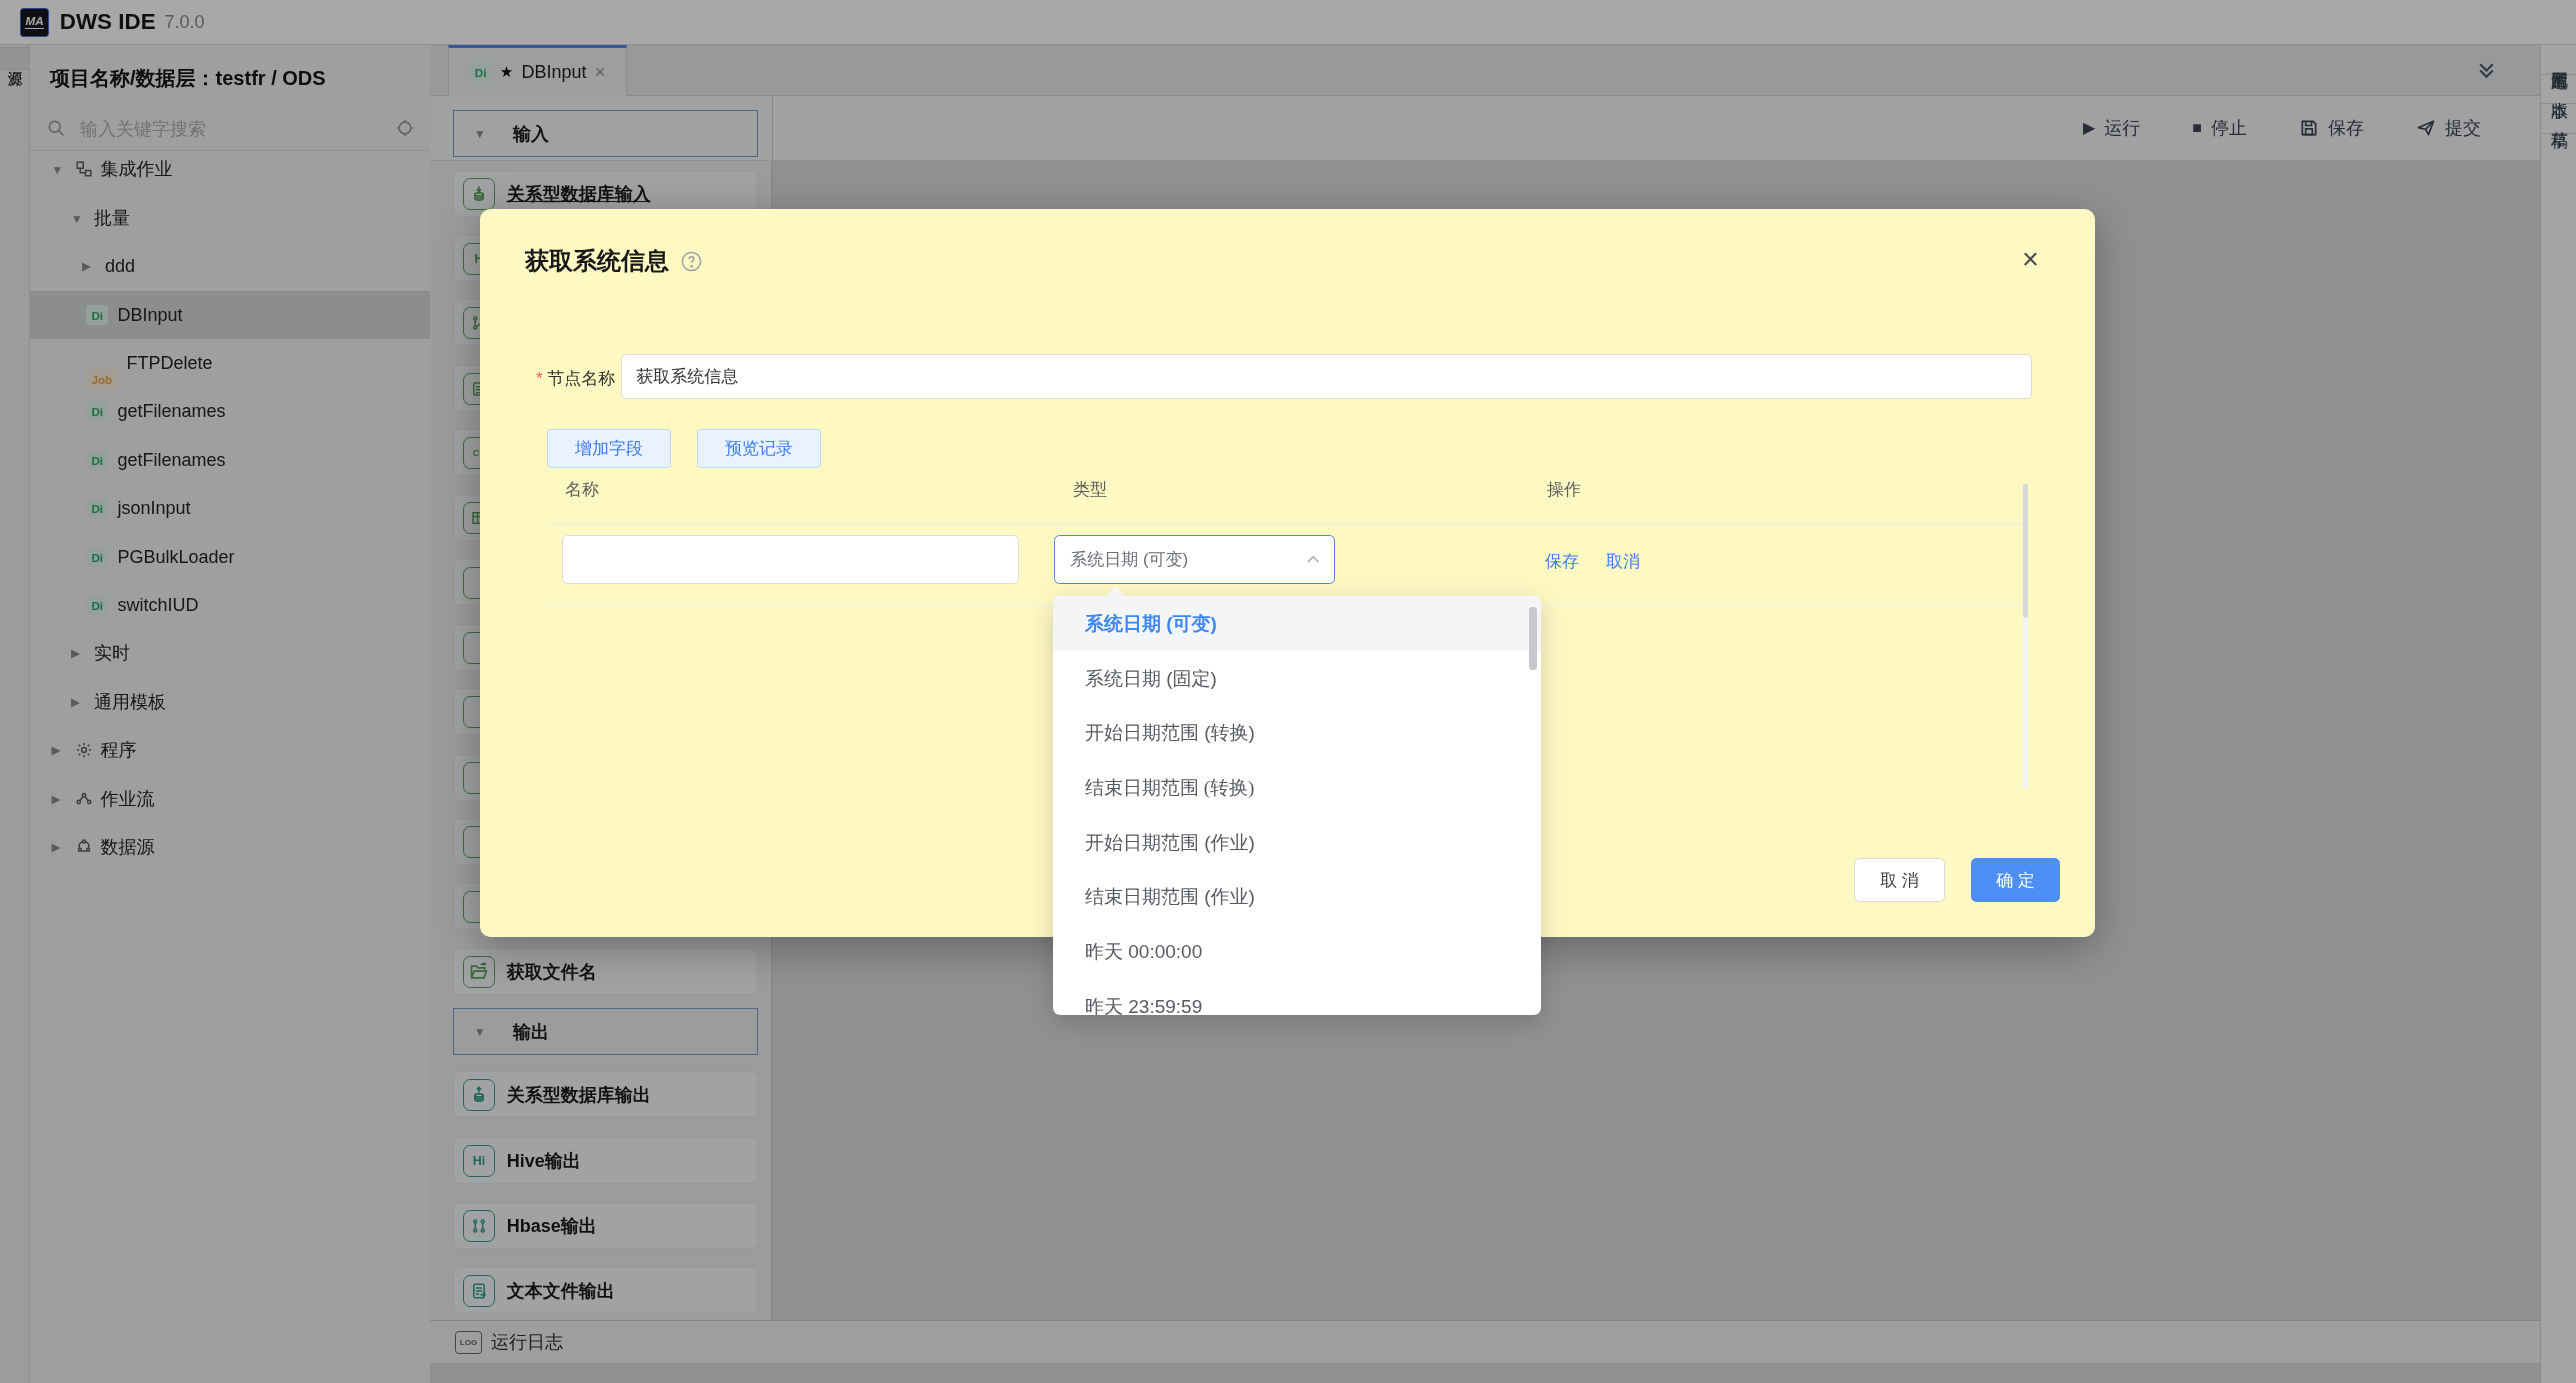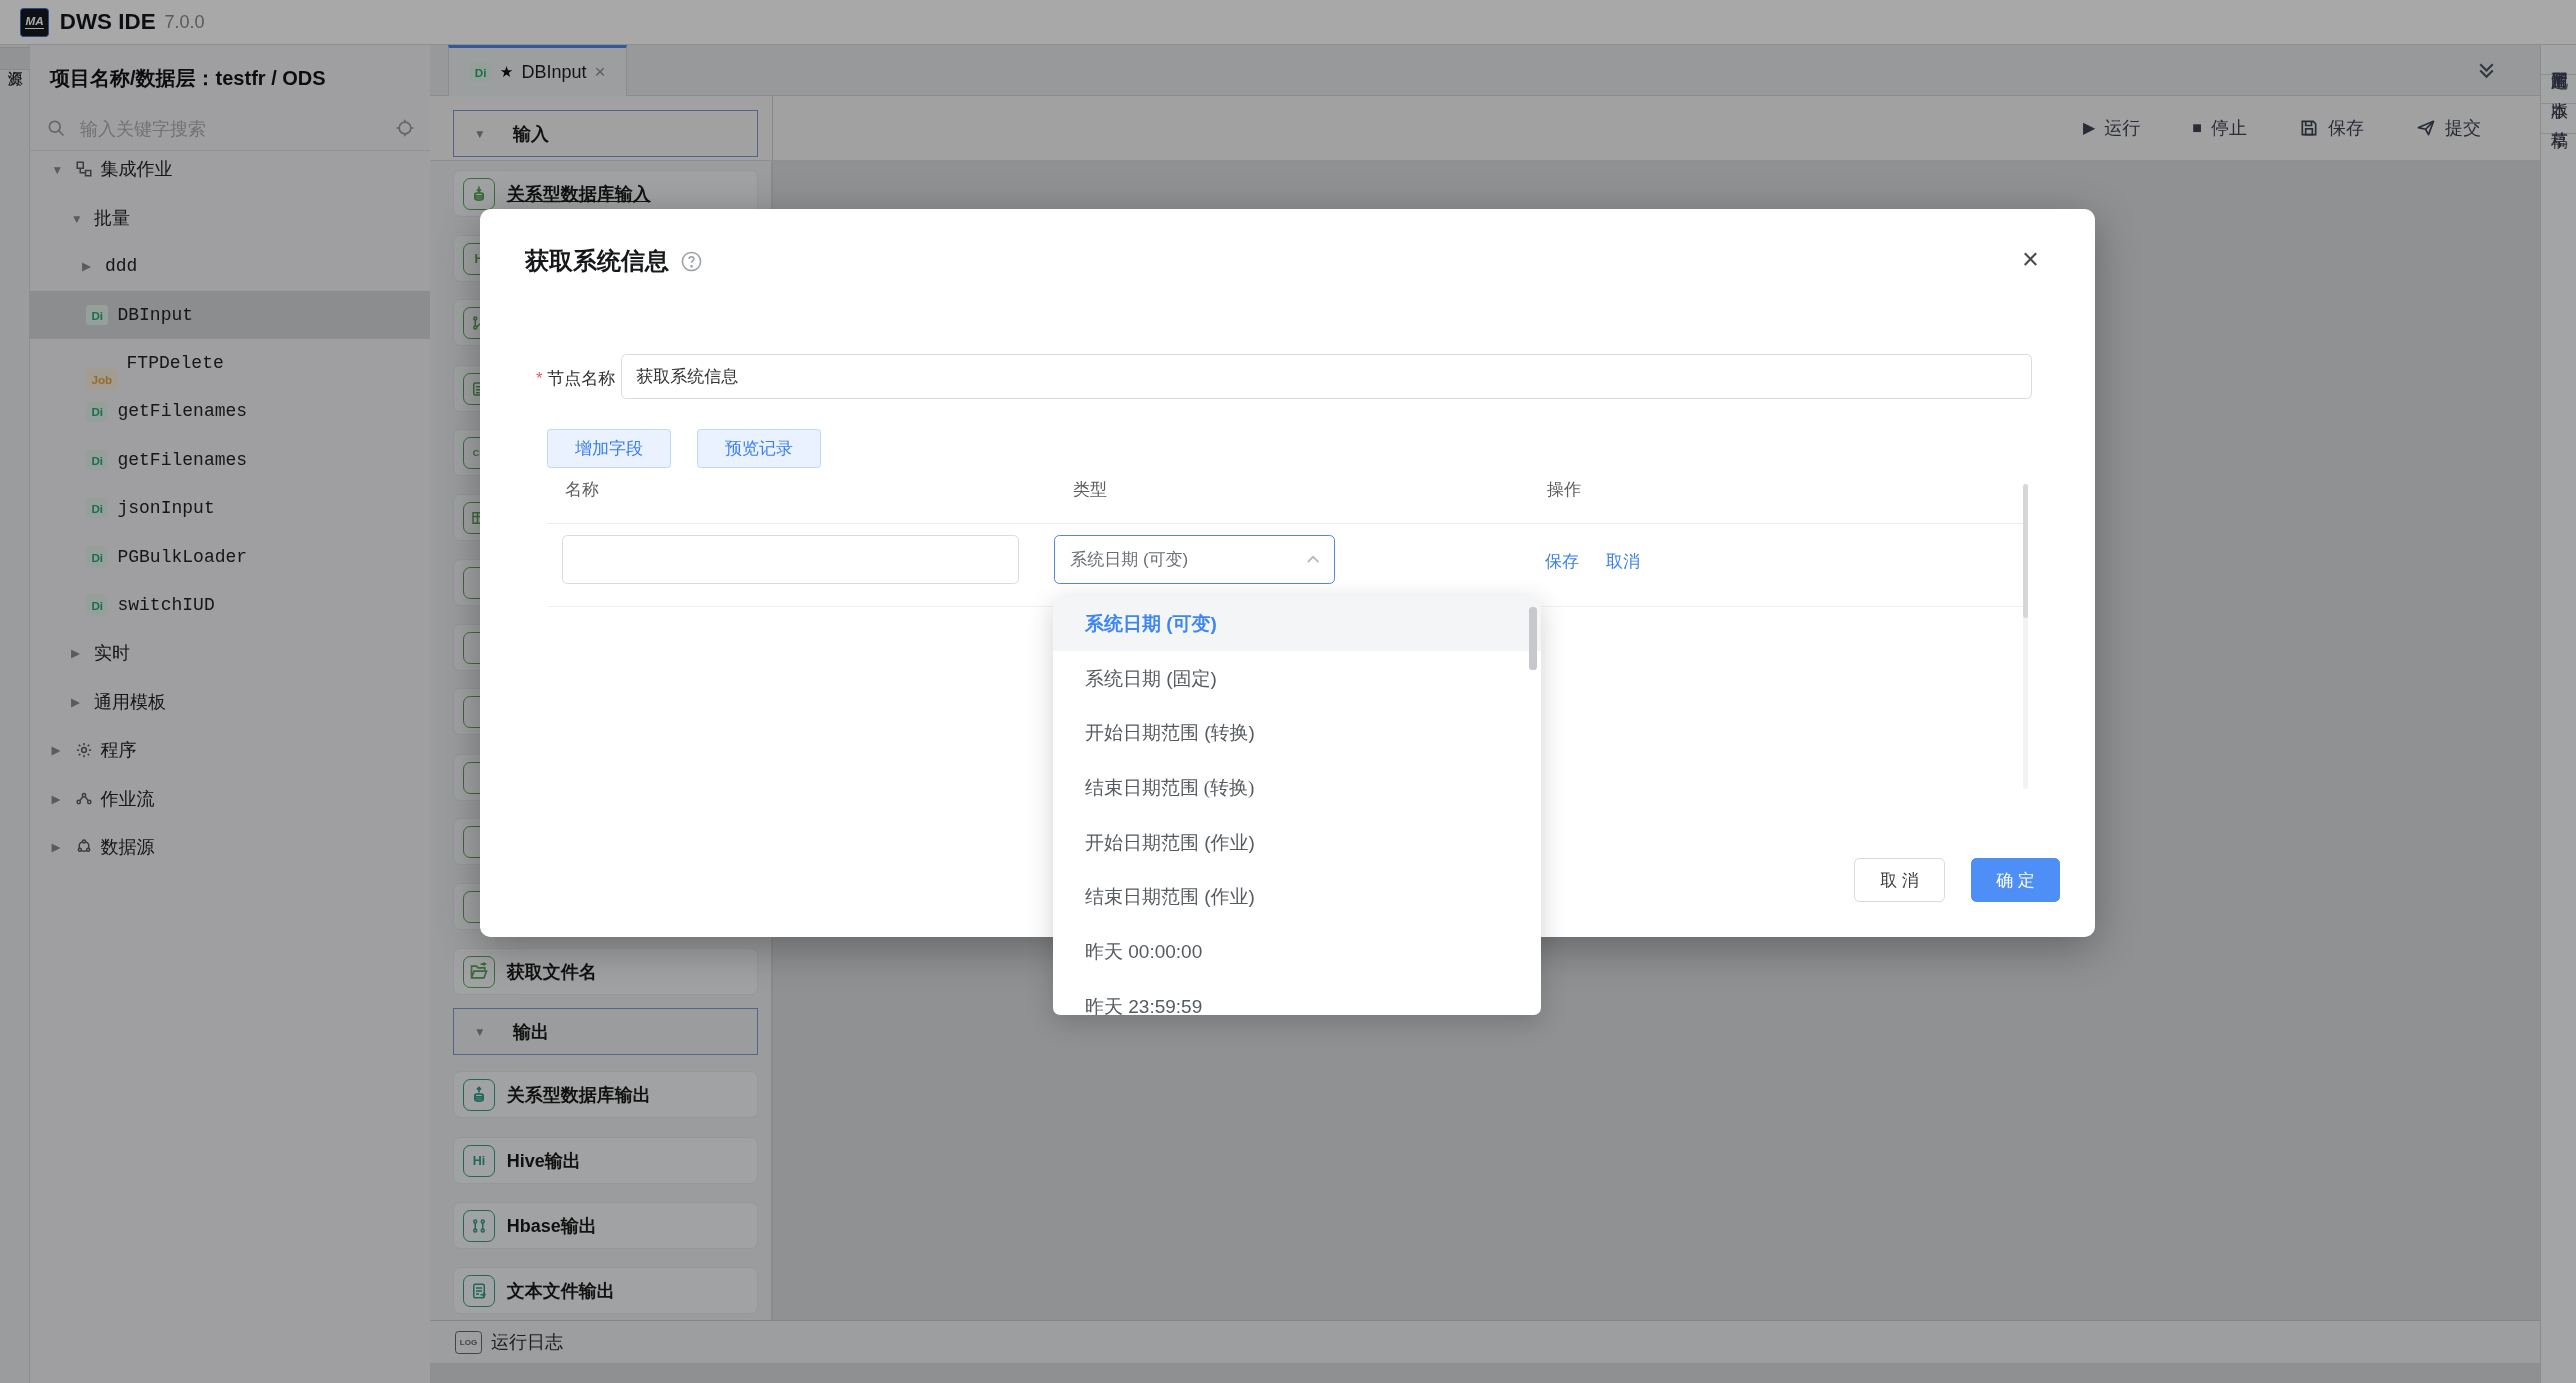--- a/index.html
+++ b/index.html
@@ -29,21 +29,21 @@
   
   .exp{left:30px;top:45px;width:401px;height:1339px;background:#f1f2f4;box-sizing:border-box;}
   .exp-title{left:20px;top:20px;font-size:20px;font-weight:bold;color:#141414;white-space:nowrap;}
   .exp-search{left:0;top:61px;width:401px;height:45px;border-bottom:0.9px solid #dcdcdc;box-sizing:border-box;}
   .exp-search input{position:absolute;left:48px;top:6.3px;width:287px;height:32px;border:none;background:transparent;
                     font-size:18px;color:#333;outline:none;font-family:inherit;}
   .exp-search input::placeholder{color:#aeaeae;}
   .tree-row{left:0;width:401px;height:48px;display:flex;align-items:center;box-sizing:border-box;}
   .tree-row.sel{background:#d4d6d9;}
   .caret{width:23px;font-size:11.7px;color:#8b8b8b;flex:0 0 auto;}
-  .titem{font-size:18px;color:#242424;white-space:nowrap;font-family:Liberation Mono, monospace;}
+  .titem{font-size:18px;color:#242424;white-space:nowrap;}
   .badge{height:20.6px;border-radius:3.6px;font-size:11.7px;font-weight:bold;display:inline-flex;align-items:center;
          padding:0 5.4px;margin-right:9px;flex:0 0 auto;}
   .badge.di{color:#2aa876;background:#e2f3ec;}
   .badge.job{color:#e6a23c;background:#f8eedc;margin-top:32px;}
   .ticon{margin-right:8px;color:#5c5c5c;flex:0 0 auto;display:flex;align-items:center;}
 
   
   .editor-bg{left:430px;top:45px;width:2110px;height:1339px;background:#d9dbde;}
   .tabbar{left:430px;top:45px;width:2110px;height:51px;background:#e6e8ea;border-bottom:0.9px solid #d2d4d6;box-sizing:border-box;}
   .tab-active{left:18px;top:0;width:179px;height:51px;background:#eef0f2;border-top:3.6px solid #4f86e8;
@@ -81,21 +81,21 @@
            display:flex;align-items:center;justify-content:center;box-sizing:border-box;}
 
   
   .rrail{left:2540px;top:45px;width:36px;height:1339px;background:#f8f9fa;border-left:0.9px solid #d4d6d8;box-sizing:border-box;}
   .rrail-item{width:36px;writing-mode:vertical-rl;text-orientation:upright;font-size:17px;color:#383e4a;
               padding:14.3px 0;text-align:center;border-bottom:0.9px solid #dadada;line-height:36px;box-sizing:border-box;
               display:block;margin:0 auto;}
 
   
   .overlay{left:0;top:0;width:2576px;height:1384px;background:rgba(0,0,0,0.34);z-index:50;}
-  .modal{left:480px;top:209px;width:1615px;height:728px;background:#ffffff;border-radius:10.8px;z-index:60;
+  .modal{left:480px;top:209px;width:1615px;height:728px;background:#fef9c3;border-radius:10.8px;z-index:60;
          box-shadow:0 10.8px 43px rgba(0,0,0,0.30);}
   .m-title{left:45px;top:36px;font-size:24px;font-weight:bold;color:#17181a;display:flex;align-items:center;gap:10.8px;}
   .m-close{right:56px;top:36px;font-size:29px;color:#4a4a4a;line-height:1;font-weight:300;cursor:default;}
   .m-req{color:#f25a5a;margin-right:4.5px;}
   .m-namelabel{left:56px;top:158px;font-size:17px;color:#2f2f2f;}
   .m-nameinput{left:141px;top:145px;width:1411px;height:45px;border:0.9px solid #d7dade;border-radius:5.4px;
                font-size:17px;color:#333;padding:0 14.3px;box-sizing:border-box;font-family:inherit;outline:none;background:#fff;}
   .m-btn{height:39px;border-radius:3.6px;background:#e9f2fe;border:0.9px solid #bcd8fb;color:#3a7ef2;font-size:17px;
          display:flex;align-items:center;justify-content:center;box-sizing:border-box;width:124px;top:220px;}
   .m-colhead{top:269px;font-size:17px;color:#5c5c5c;}

